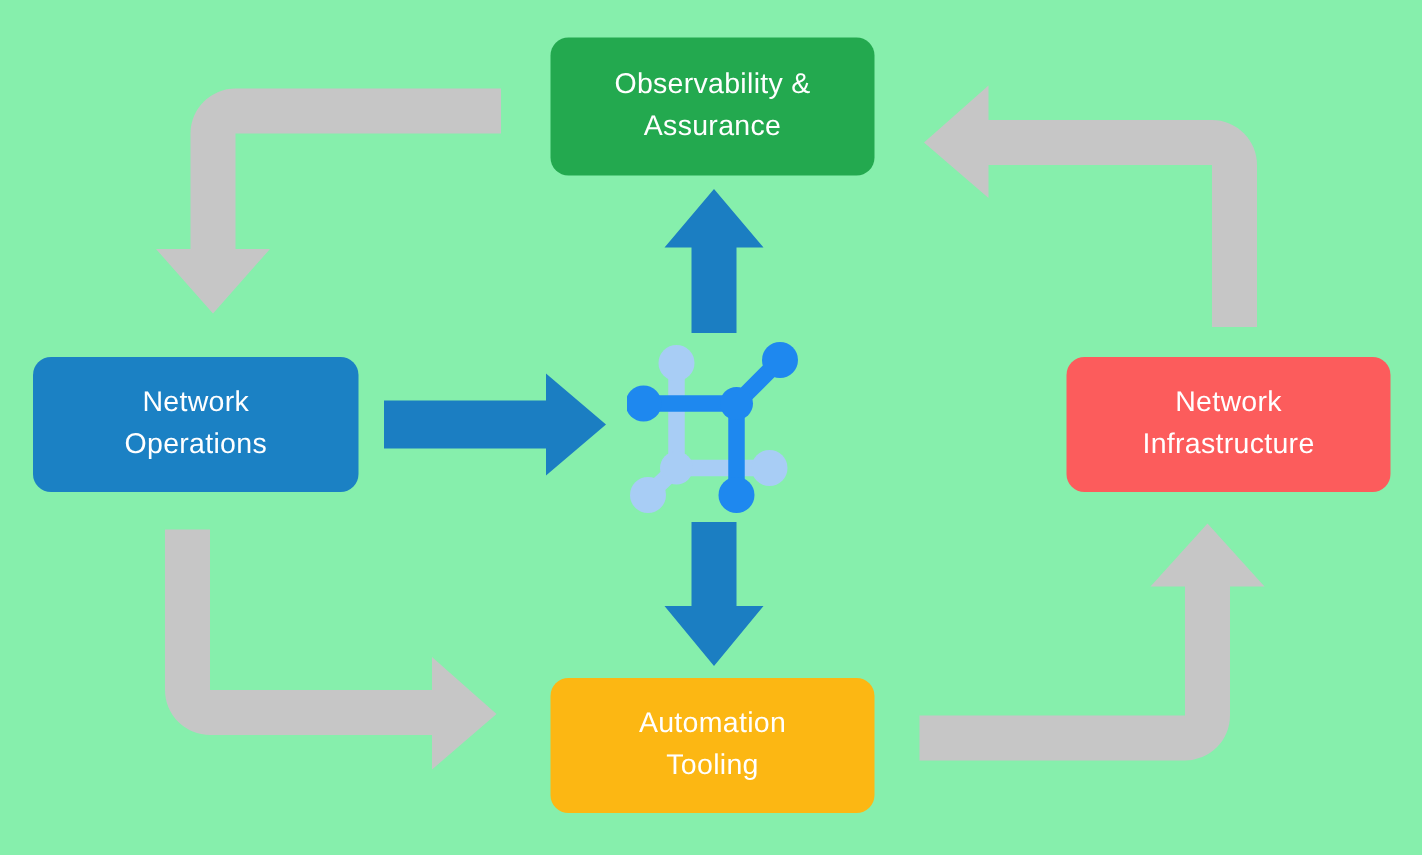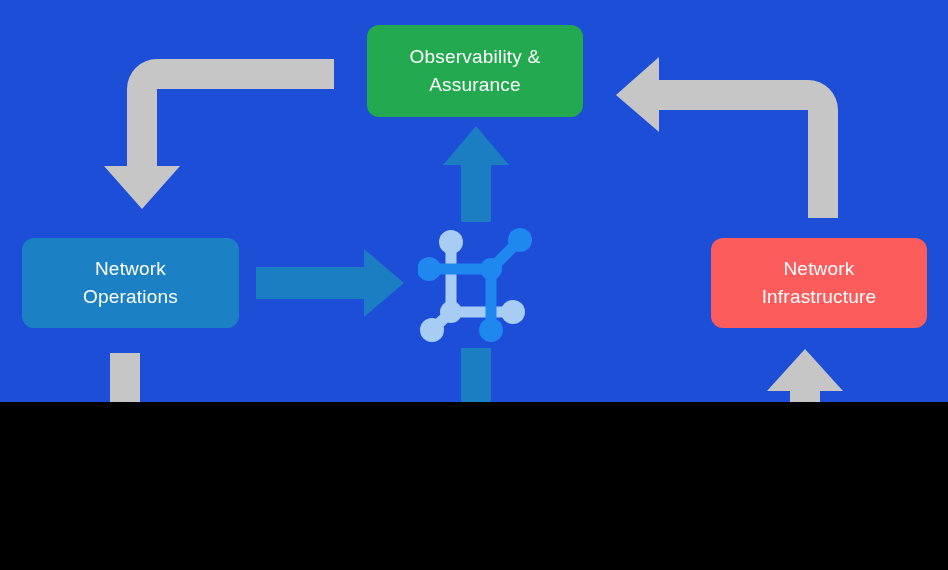--- a/index.html
+++ b/index.html
@@ -3,22 +3,22 @@
 <meta charset="utf-8">
 <style>
   html, body {
     margin: 0;
     padding: 0;
     background: #000000;
   }
   #canvas {
     position: relative;
     width: 948px;
-    height: 402px;
-    background: #1d4ed8;
+    height: 570px;
+    background: #86efac;
     overflow: hidden;
     font-family: "Liberation Sans", sans-serif;
   }
   .node-box {
     position: absolute;
     border-radius: 12px;
     display: flex;
     align-items: center;
     justify-content: center;
     text-align: center;
@@ -115,20 +115,22 @@
 
   <div class="node-box" id="box-observability" style="background:#23a94f">Observability &amp;
 Assurance</div>
 
   <div class="node-box" id="box-operations" style="background:#1b81c4">Network
 Operations</div>
 
   <div class="node-box" id="box-infrastructure" style="background:#fc5c5c">Network
 Infrastructure</div>
 
+  <div class="node-box" id="box-automation" style="background:#fcb713">Automation
+Tooling</div>
 
   <svg class="arrow-layer" viewBox="0 0 948 570" xmlns="http://www.w3.org/2000/svg">
 
     <path fill="#1b7ec2" d="M 256 267
              L 364 267
              L 364 249
              L 404 283
              L 364 317
              L 364 299
              L 256 299

